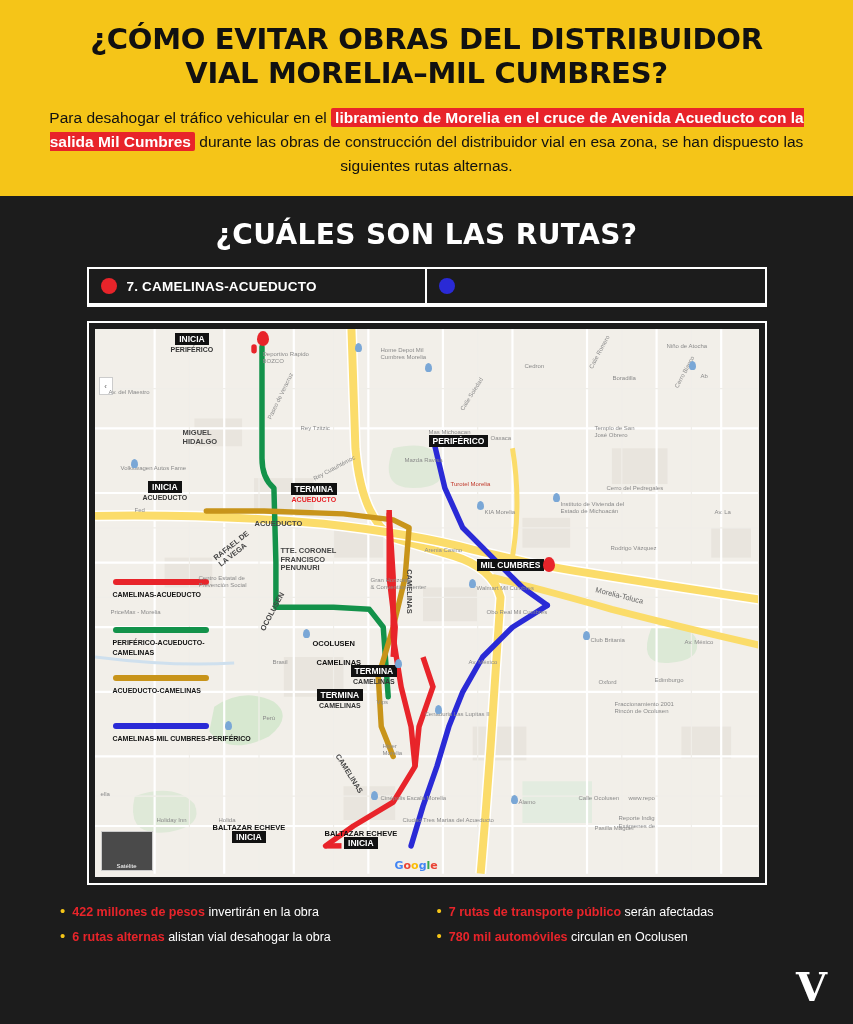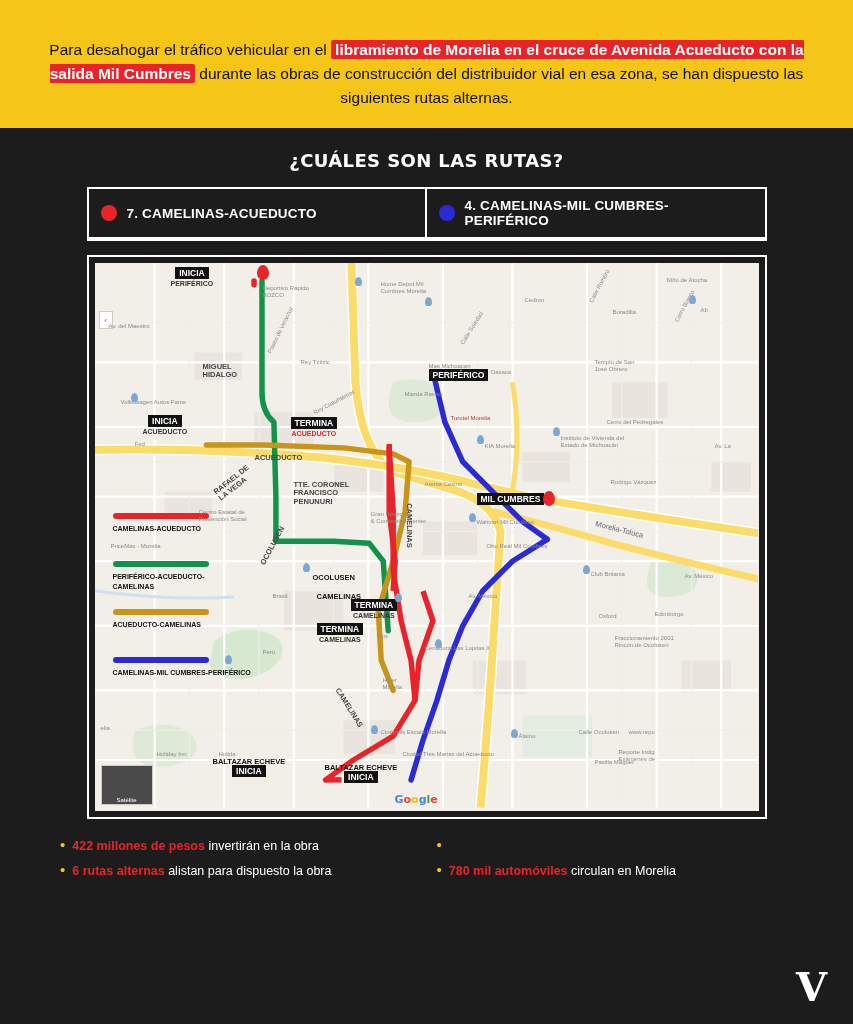--- a/index.html
+++ b/index.html
@@ -40,21 +40,21 @@
     color: #fff;
     padding: 1px 4px;
     font-weight: bold;
     border-radius: 2px;
   }
 
   
   .routes-title {
     text-align: center;
     color: #fff;
-    font-size: 18px;
+    font-size: 28px;
     font-weight: bold;
     letter-spacing: 0.4px;
     padding: 22px 0 16px 0;
     font-family: "DejaVu Sans", sans-serif;
     text-transform: uppercase;
   }
   .legend {
     width: 680px;
     margin: 0 auto;
     border: 2px solid #fff;
@@ -174,35 +174,38 @@
     font-size: 8px;
     display: flex; align-items: center; justify-content: center;
   }
 </style>
 </head>
 <body>
 
 <div class="page">
 
   <div class="header">
+    <h1>
+      <span>¿CÓMO EVITAR OBRAS DEL DISTRIBUIDOR</span><br>
+      <span>VIAL MORELIA–MIL CUMBRES?</span>
+    </h1>
     <div class="subtitle">
       <span>Para desahogar el  tráfico vehicular en el </span><span class="hl">libramiento de Morelia en el cruce de Avenida Acueducto con la salida Mil Cumbres</span><span> durante las obras de construcción del distribuidor vial en esa zona, se han dispuesto las siguientes rutas alternas.</span>
     </div>
   </div>
 
   <div class="routes-title">¿CUÁLES SON LAS RUTAS?</div>
 
   <div class="legend">
     <div class="legend-cell">
       <span class="dot" style="background:#e8242a"></span>
       <span>7. CAMELINAS-ACUEDUCTO</span>
     </div>
     <div class="legend-cell">
       <span class="dot" style="background:#2a2ad6"></span>
-      <span>4. CAMELINAS-MIL CUMBRES-PERIFÉRICO</span>
     </div>
   </div>
 
   <div class="map-frame">
     <div class="map">
 
       <svg class="map-bg" viewBox="0 0 668 548" preserveAspectRatio="none">
         <rect x="0" y="0" width="668" height="548" fill="#f2efe9"></rect>
 
         <path d="M120 380 q30 -20 60 -5 q20 15 -5 35 q-40 20 -60 -5 Z" fill="#d7e8d0"></path>
@@ -284,24 +287,24 @@
       </svg>
 
       <div class="map-ctrl" style="left:4px;top:48px;width:14px;height:18px;">‹</div>
       <div class="map-ctrl" style="left:6px;bottom:6px;width:52px;height:40px;background:#4a4a4a;color:#fff;align-items:flex-end;">
         <span style="font-size:6px;padding-bottom:1px;">Satélite</span>
       </div>
       <div class="gm-logo" style="left:300px;bottom:5px;">
         <span style="color:#4285F4">G</span><span style="color:#EA4335">o</span><span style="color:#FBBC05">o</span><span style="color:#4285F4">g</span><span style="color:#34A853">l</span><span style="color:#EA4335">e</span>
       </div>
 
-      <div class="street" style="left:88px;top:100px;line-height:1.1;margin-left:20px;">MIGUEL<br>HIDALGO</div>
+      <div class="street" style="left:88px;top:100px;line-height:1.1;">MIGUEL<br>HIDALGO</div>
       <div class="street" style="left:160px;top:190px;">ACUEDUCTO</div>
       <div class="street" style="left:118px;top:212px;line-height:1.1;transform:rotate(-38deg);">RAFAEL DE<br>LA VEGA</div>
-      <div class="street" style="left:199px;top:218px;line-height:1.1;">TTE. CORONEL<br>FRANCISCO<br>PENUNURI</div>
+      <div class="street" style="left:186px;top:218px;line-height:1.1;">TTE. CORONEL<br>FRANCISCO<br>PENUNURI</div>
       <div class="street" style="left:156px;top:278px;transform:rotate(-62deg);">OCOLUSEN</div>
       <div class="street" style="left:292px;top:258px;transform:rotate(90deg);">CAMELINAS</div>
       <div class="street" style="left:218px;top:310px;color:#111;">OCOLUSEN</div>
       <div class="street" style="left:222px;top:330px;line-height:1.1;color:#111;">CAMELINAS</div>
       <div class="street" style="left:232px;top:440px;transform:rotate(58deg);">CAMELINAS</div>
       <div class="street" style="left:500px;top:262px;transform:rotate(14deg);color:#666;font-weight:normal;">Morelia-Toluca</div>
 
       <div class="mk-badge" style="left:76px;top:6px;">
         <span style="background:#111;color:#fff;padding:1px 4px;">INICIA</span><br>
         <span style="color:#333;font-size:7px;">PERIFÉRICO</span>
@@ -423,25 +426,26 @@
     </div>
   </div>
 
   <div class="footer">
     <div class="fact">
       <span class="bullet">•</span>
       <span><span class="num">422 millones de pesos</span><span> invertirán en la obra</span></span>
     </div>
     <div class="fact">
       <span class="bullet">•</span>
+      <span><span class="num">7 rutas de transporte público</span><span> serán afectadas</span></span>
     </div>
     <div class="fact">
       <span class="bullet">•</span>
-      <span><span class="num">6 rutas alternas</span><span> alistan para dispuesto la obra</span></span>
+      <span><span class="num">6 rutas alternas</span><span> alistan vial desahogar la obra</span></span>
     </div>
     <div class="fact">
       <span class="bullet">•</span>
-      <span><span class="num">780 mil automóviles</span><span> circulan en Morelia</span></span>
+      <span><span class="num">780 mil automóviles</span><span> circulan en Ocolusen</span></span>
     </div>
   </div>
 
   <div class="logo">V</div>
 </div>
 
 </body></html>

